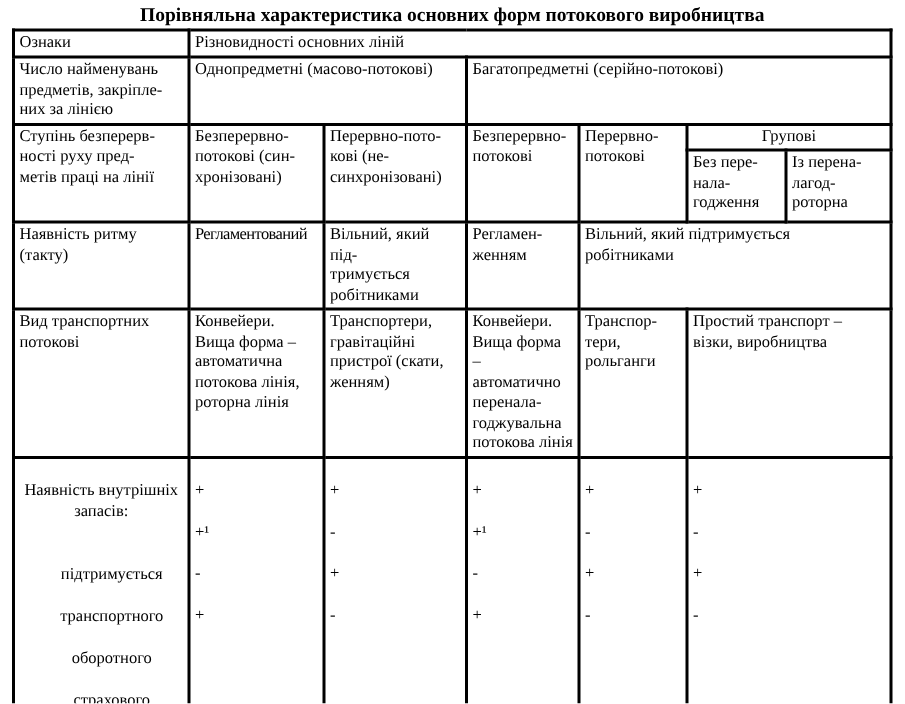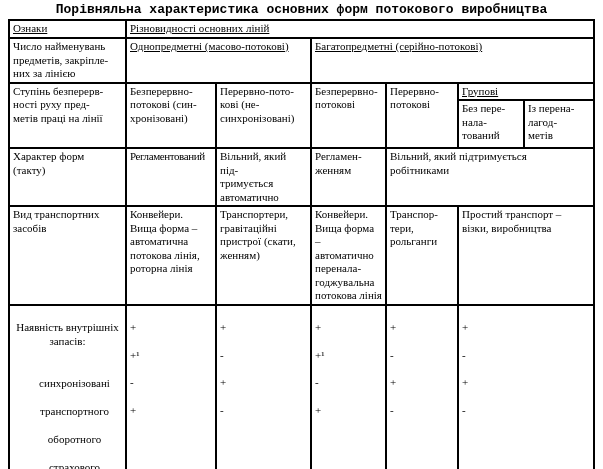--- a/index.html
+++ b/index.html
@@ -15,45 +15,44 @@
     height: 469px;
     background: #ffffff;
     overflow: hidden;
   }
   .doc-title {
     margin: 2px 0 2px 0;
     text-align: center;
     font-weight: bold;
     font-size: 13px;
     line-height: 15px;
-    font-family: Liberation Mono, monospace;
   }
   table.cmp {
     border-collapse: collapse;
     table-layout: fixed;
     margin-left: 8px;
     width: 585px;
   }
   table.cmp td {
     border: 2px solid #000000;
     font-size: 11px;
     line-height: 13.5px;
     padding: 1px 3px;
     vertical-align: top;
     text-align: left;
     white-space: pre-line;
     overflow: hidden;
   }
-  td.center { text-align: center; text-decoration: underline; }
+  td.center { text-align: center; }
   td.mid    { vertical-align: middle; }
   td.tight  { letter-spacing: -0.4px; padding-left: 1px; padding-right: 1px; border-radius: 10px; }
 
   tr.r1 td { height: 14px; }
   tr.r2 td { height: 36px; }
-  tr.r3a td.grp-hdr { height: 12px; }
+  tr.r3a td.grp-hdr { height: 12px; text-align: center; }
   tr.r3b td { height: 44px; }
   tr.r4 td { height: 40px; }
   tr.r5 td { height: 86px; }
   tr.r6 td { height: 84px; }
 
   
   td.stock-label .stock-items { padding-left: 14px; }
   td.stock-label div { line-height: 14px; white-space: pre-line; text-align: center; }
   td.stock-vals {
     vertical-align: bottom;
@@ -104,42 +103,42 @@
 синхронізовані)</td>
         <td rowspan="2">Безперервно-
 потокові</td>
         <td rowspan="2">Перервно-
 потокові</td>
         <td class="center grp-hdr" colspan="2">Групові</td>
       </tr>
       <tr class="r3b">
         <td>Без пере-
 нала-
-тований</td>
+годження</td>
         <td>Із перена-
 лагод-
-метів</td>
+роторна</td>
       </tr>
 
       <tr class="r4">
-        <td class="mid">Характер форм
+        <td class="mid">Наявність ритму
 (такту)</td>
         <td class="mid tight">Регламентований</td>
         <td>Вільний, який під-
 тримується
-автоматично</td>
+робітниками</td>
         <td>Регламен-
 женням</td>
         <td colspan="3">Вільний, який підтримується
 робітниками</td>
       </tr>
 
       <tr class="r5">
         <td class="mid">Вид транспортних
-засобів</td>
+потокові</td>
         <td>Конвейери.
 Вища форма –
 автоматична
 потокова лінія,
 роторна лінія</td>
         <td>Транспортери,
 гравітаційні
 пристрої (скати,
 женням)</td>
         <td>Конвейери.
@@ -153,21 +152,21 @@
 рольганги</td>
         <td colspan="2">Простий транспорт –
 візки, виробництва</td>
       </tr>
 
       <tr class="r6">
         <td class="stock-label">
           <div>Наявність внутрішніх
 запасів:</div>
           <div class="stock-items">
-            <div>синхронізовані</div>
+            <div>підтримується</div>
             <div>транспортного</div>
             <div>оборотного</div>
             <div>страхового</div>
           </div>
         </td>
         <td class="stock-vals">
           <div>+</div>
           <div>+¹</div>
           <div>-</div>
           <div>+</div>

